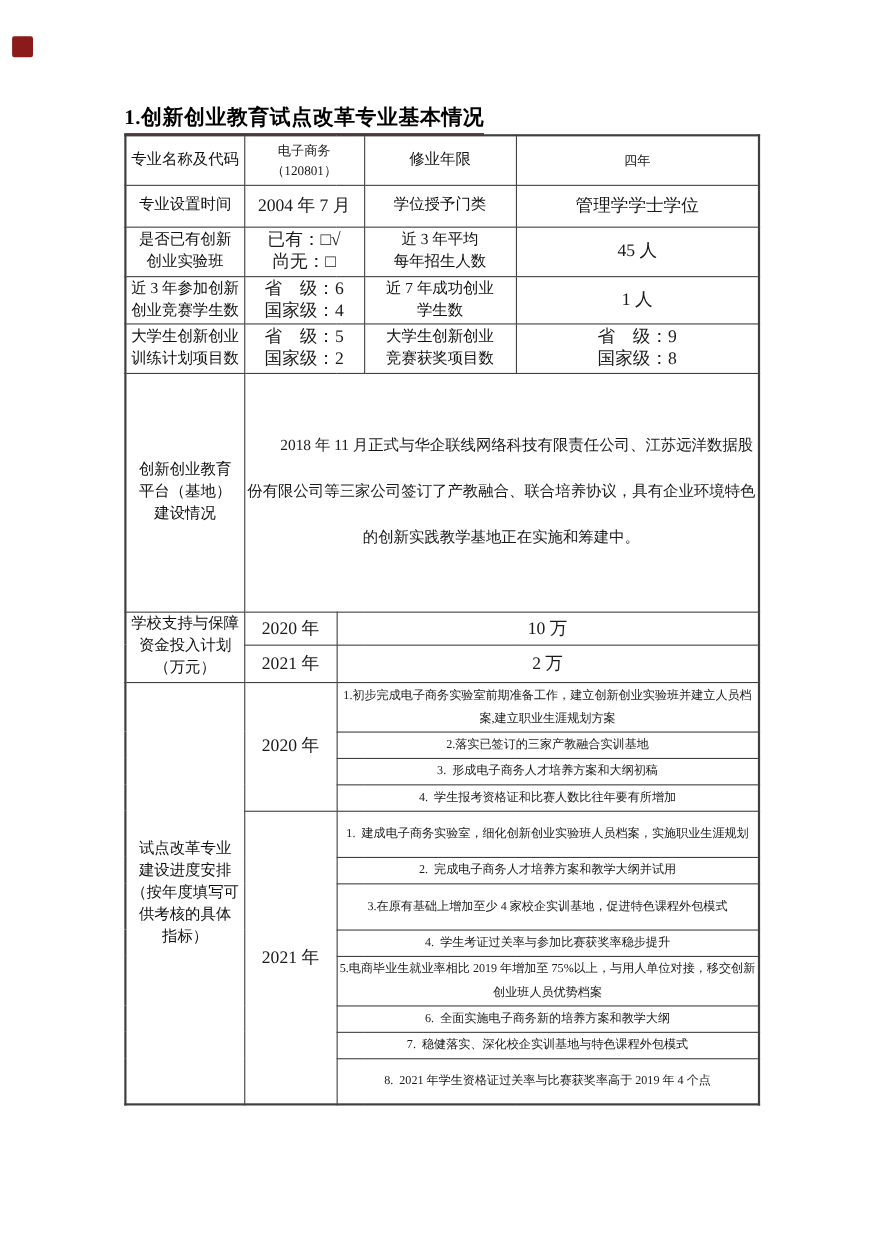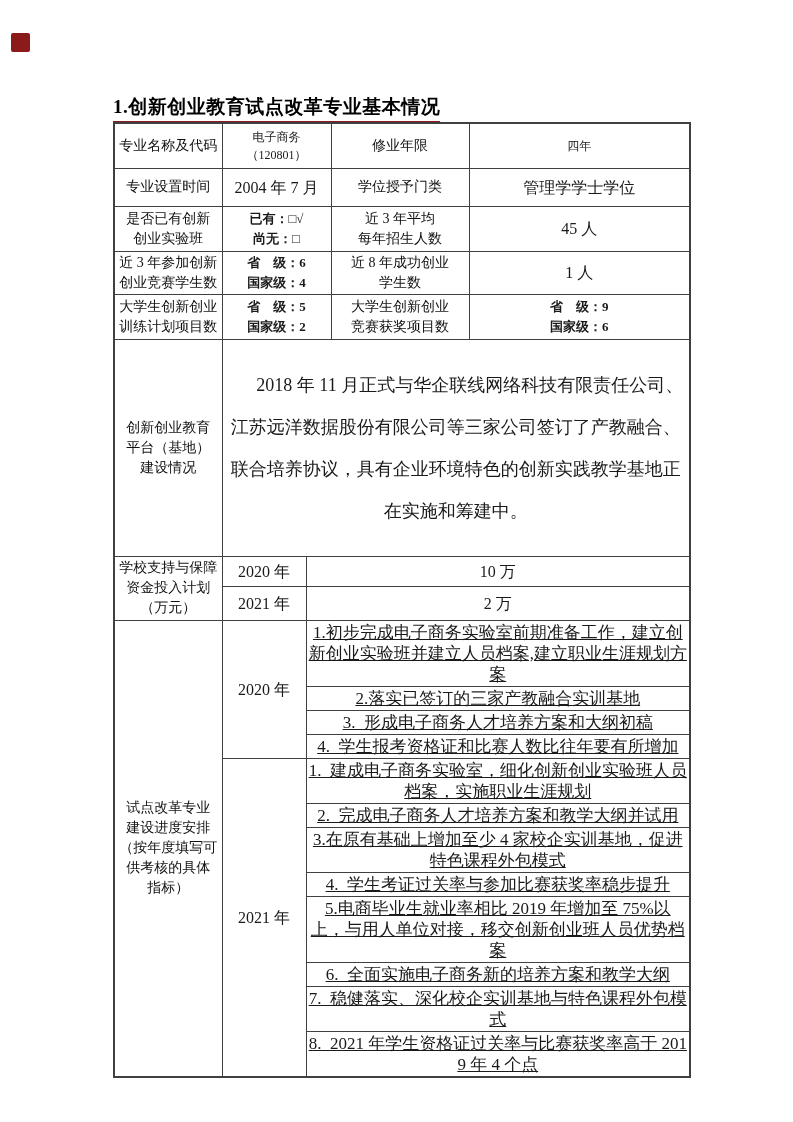--- a/index.html
+++ b/index.html
@@ -38,31 +38,31 @@
     vertical-align:middle;
     padding:1px 2px;
     white-space:pre-wrap;
     word-break:break-all;
     overflow:hidden;
   }
   td.lbl{font-size:14px;line-height:20px;color:#111;}
   td.val{font-size:16px;line-height:19px;}
   td.val-sm{font-size:12px;line-height:18px;}
   td.sm{
-    font-size:13px;line-height:20px;
-    text-align:left;padding-left:9px;font-weight:bold;
+    font-size:16px;line-height:20px;
+    text-align:left;padding-left:9px;
   }
   td.para{
-    font-size:18px;line-height:42px;
+    font-size:14px;line-height:42px;
     text-align:left;padding:0 14px;
     text-indent:28px;
   }
   td.item{
-    font-size:17px;line-height:21px;
-    text-align:left;padding:1px 9px;text-decoration:underline;
+    font-size:11px;line-height:21px;
+    text-align:left;padding:1px 9px;
   }
 </style>
 </head>
 <body>
 
 <div class="page">
 
   <div class="marker"></div>
 
   <h1 class="title"><span class="u">1.创新创业教育试点改革专业基本情况</span></h1>
@@ -100,34 +100,34 @@
       <td class="lbl">近 3 年平均
 每年招生人数</td>
       <td class="val">45 人</td>
     </tr>
 
     <tr style="height:41px">
       <td class="lbl">近 3 年参加创新
 创业竞赛学生数</td>
       <td class="sm" colspan="2">省　级：6
 国家级：4</td>
-      <td class="lbl">近 8 年成功创业
+      <td class="lbl">近 7 年成功创业
 学生数</td>
       <td class="val">1 人</td>
     </tr>
 
     <tr style="height:45px">
       <td class="lbl">大学生创新创业
 训练计划项目数</td>
       <td class="sm" colspan="2">省　级：5
 国家级：2</td>
       <td class="lbl">大学生创新创业
 竞赛获奖项目数</td>
       <td class="sm">省　级：9
-国家级：6</td>
+国家级：8</td>
     </tr>
 
     <tr style="height:217px">
       <td class="lbl">创新创业教育
 平台（基地）
 建设情况</td>
       <td class="para" colspan="4">2018 年 11 月正式与华企联线网络科技有限责任公司、江苏远洋数据股份有限公司等三家公司签订了产教融合、联合培养协议，具有企业环境特色的创新实践教学基地正在实施和筹建中。</td>
     </tr>
 
     <tr style="height:30px">

